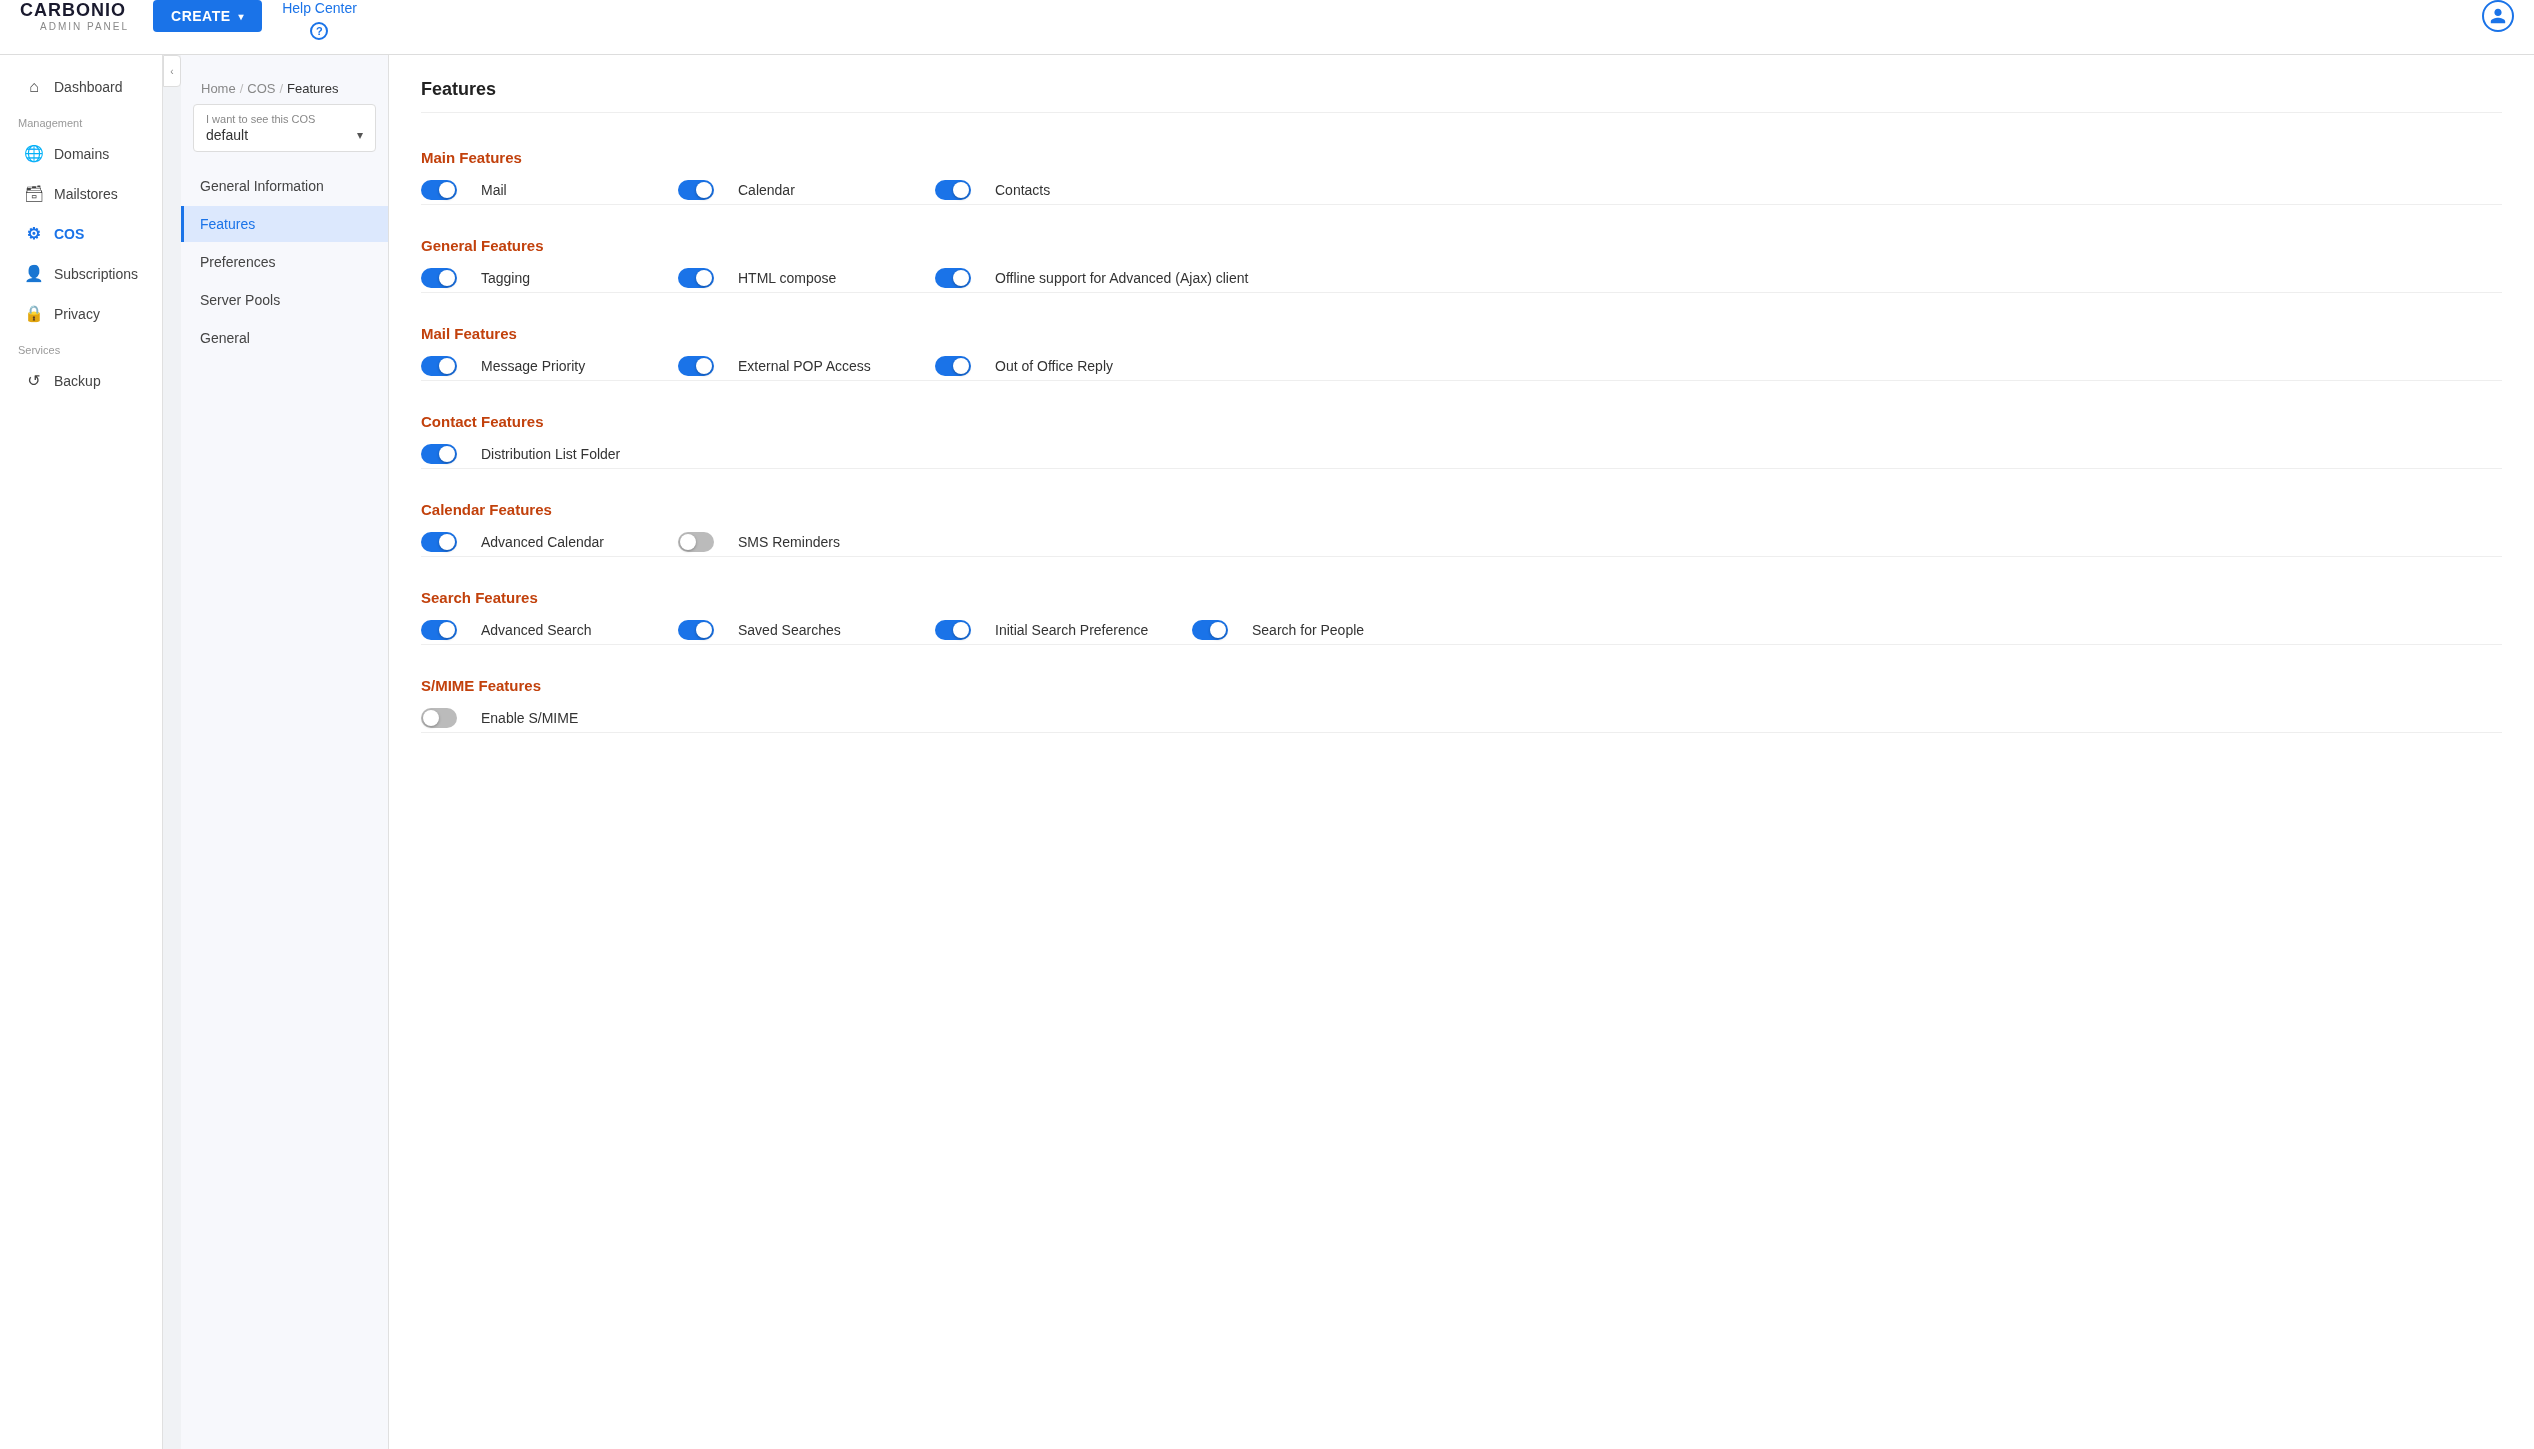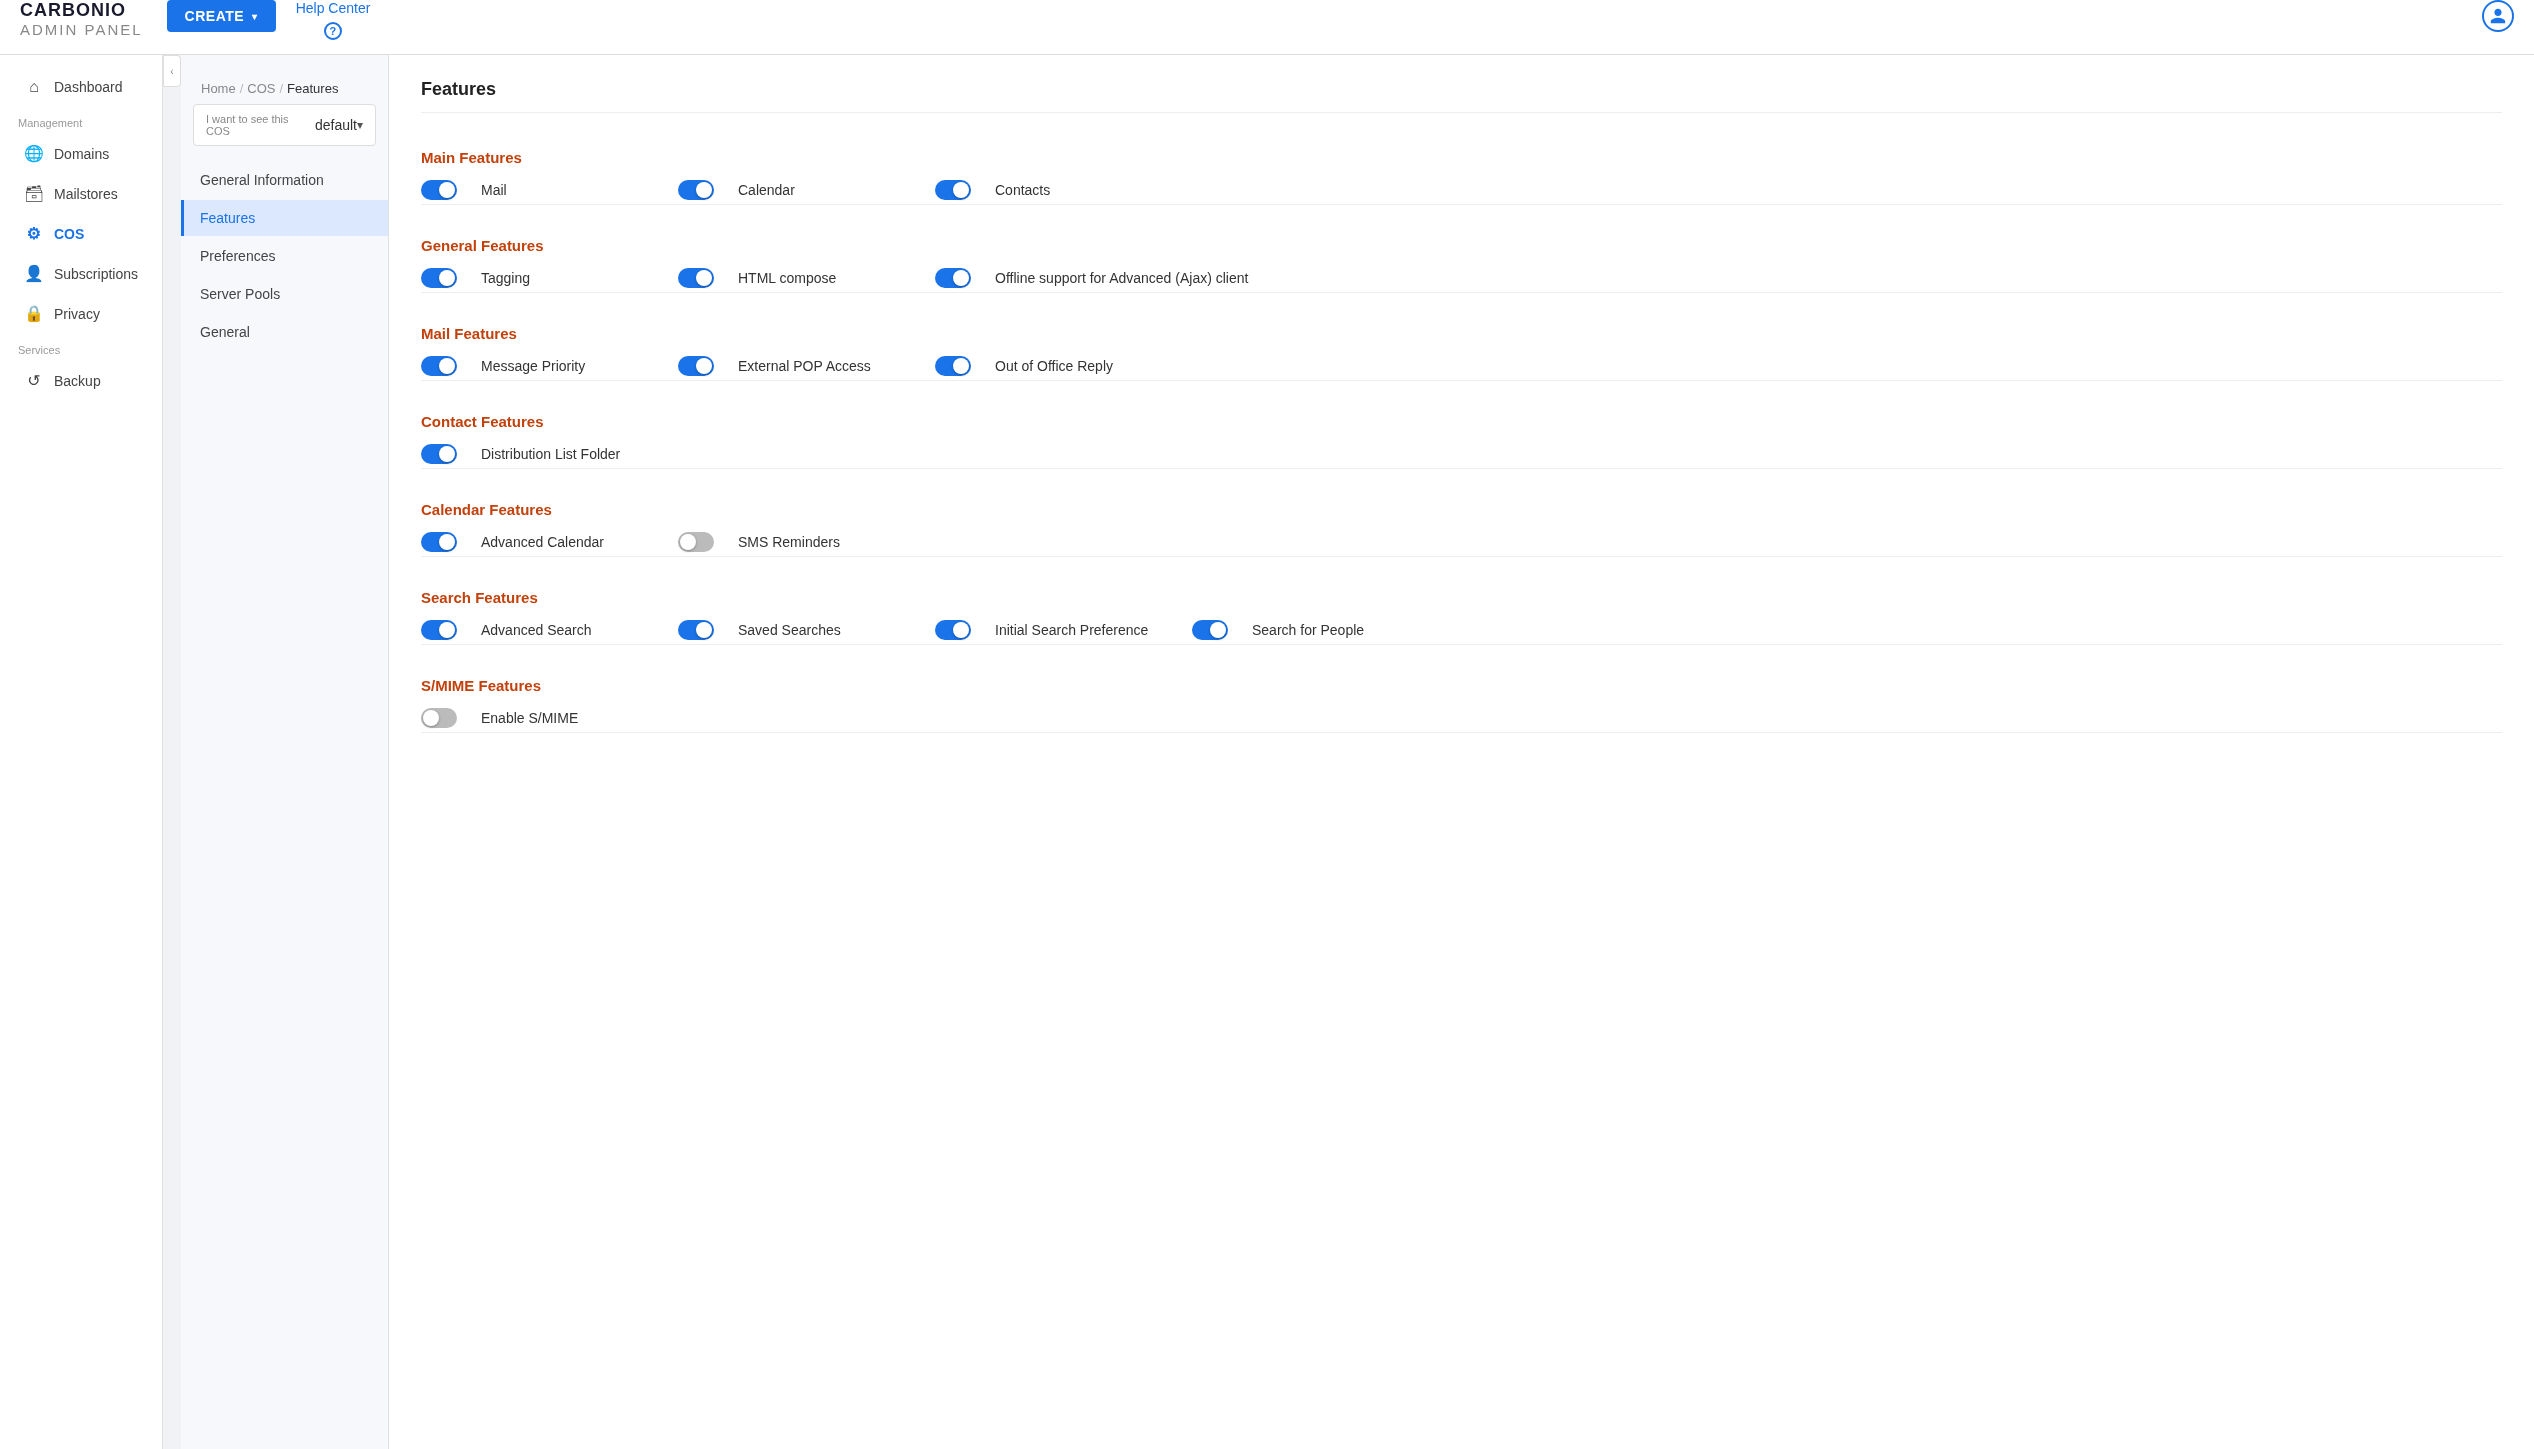--- a/index.html
+++ b/index.html
@@ -5,21 +5,21 @@
     * { box-sizing: border-box; margin: 0; padding: 0; }
     body { font-family: 'Segoe UI', Arial, sans-serif; font-size: 14px; background: #f0f2f5; color: #333; height: 100vh; overflow: hidden; display: flex; flex-direction: column; }
 
     
     .topbar {
       display: flex; align-items: flex-start; background: #fff; height: 55px;
       border-bottom: 1px solid #ddd; padding: 0 20px; flex-shrink: 0; z-index: 10;
     }
     .logo { display: flex; flex-direction: column; align-items: flex-start; margin-right: 24px; }
     .logo-main { font-size: 18px; font-weight: 700; color: #1a1a2e; letter-spacing: 1px; }
-    .logo-sub { font-size: 15px; color: #888; letter-spacing: 2px; text-transform: uppercase; }
+    .logo-sub { font-size: 10px; color: #888; letter-spacing: 2px; text-transform: uppercase; margin-left: 20px; }
     .create-btn {
       background: #1a73e8; color: #fff; border: none; padding: 8px 18px; border-radius: 4px;
       font-size: 14px; font-weight: 600; cursor: pointer; display: flex; align-items: center; gap: 8px;
       letter-spacing: 0.5px;
     }
     .create-btn .chevron { font-size: 10px; }
     .help-center { margin-left: 20px; display: flex; align-items: center; gap: 6px; color: #1a73e8; font-size: 14px; cursor: pointer; flex-direction: column; }
     .help-icon { width: 18px; height: 18px; border-radius: 50%; border: 2px solid #1a73e8; display: flex; align-items: center; justify-content: center; font-size: 11px; font-weight: bold; color: #1a73e8; }
     .spacer { flex: 1; }
     .user-avatar { width: 32px; height: 32px; border-radius: 50%; border: 2px solid #1a73e8; display: flex; align-items: center; justify-content: center; cursor: pointer; }
@@ -52,21 +52,21 @@
 
     
     .second-panel {
       width: 208px; background: #f7f8fc; border-right: 1px solid #e0e0e0; flex-shrink: 0;
       display: flex; flex-direction: column; padding: 14px 0; overflow-y: auto;
     }
 
     
     .cos-selector {
       margin: 0 12px 16px; background: #fff; border: 1px solid #ddd; border-radius: 4px;
-      padding: 8px 12px; display: flex; flex-direction: row; gap: 2px; cursor: pointer;
+      padding: 8px 12px; display: flex; flex-direction: column; gap: 2px; cursor: pointer;
     }
     .cos-selector-label { font-size: 11px; color: #888; }
     .cos-selector-value { font-size: 14px; color: #333; font-weight: 500; display: flex; align-items: center; justify-content: space-between; }
     .cos-chevron { color: #555; font-size: 12px; }
 
     
     .breadcrumb {
       padding: 12px 20px 8px; font-size: 13px; color: #888; display: flex; align-items: center; gap: 4px;
     }
     .breadcrumb a { color: #888; text-decoration: none; cursor: pointer; }

